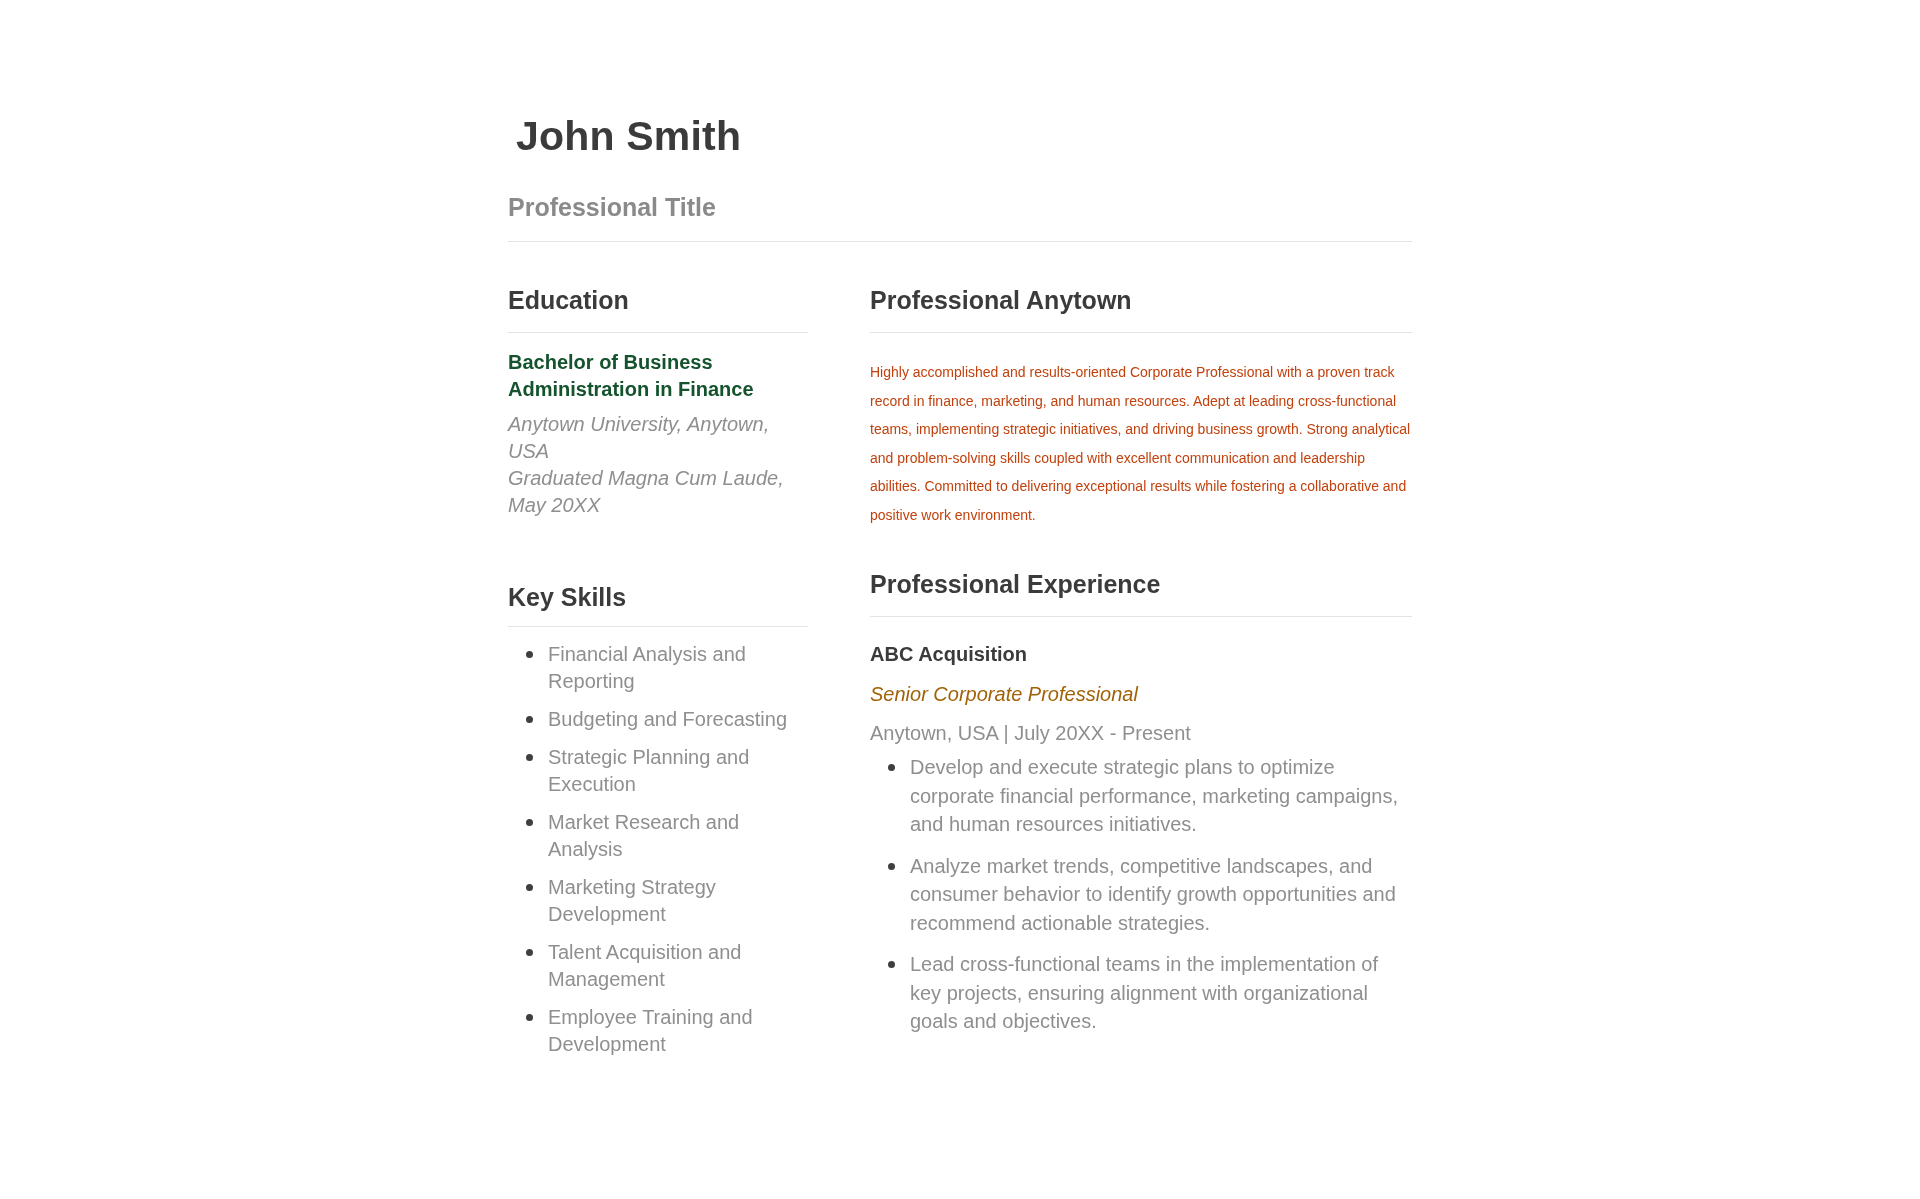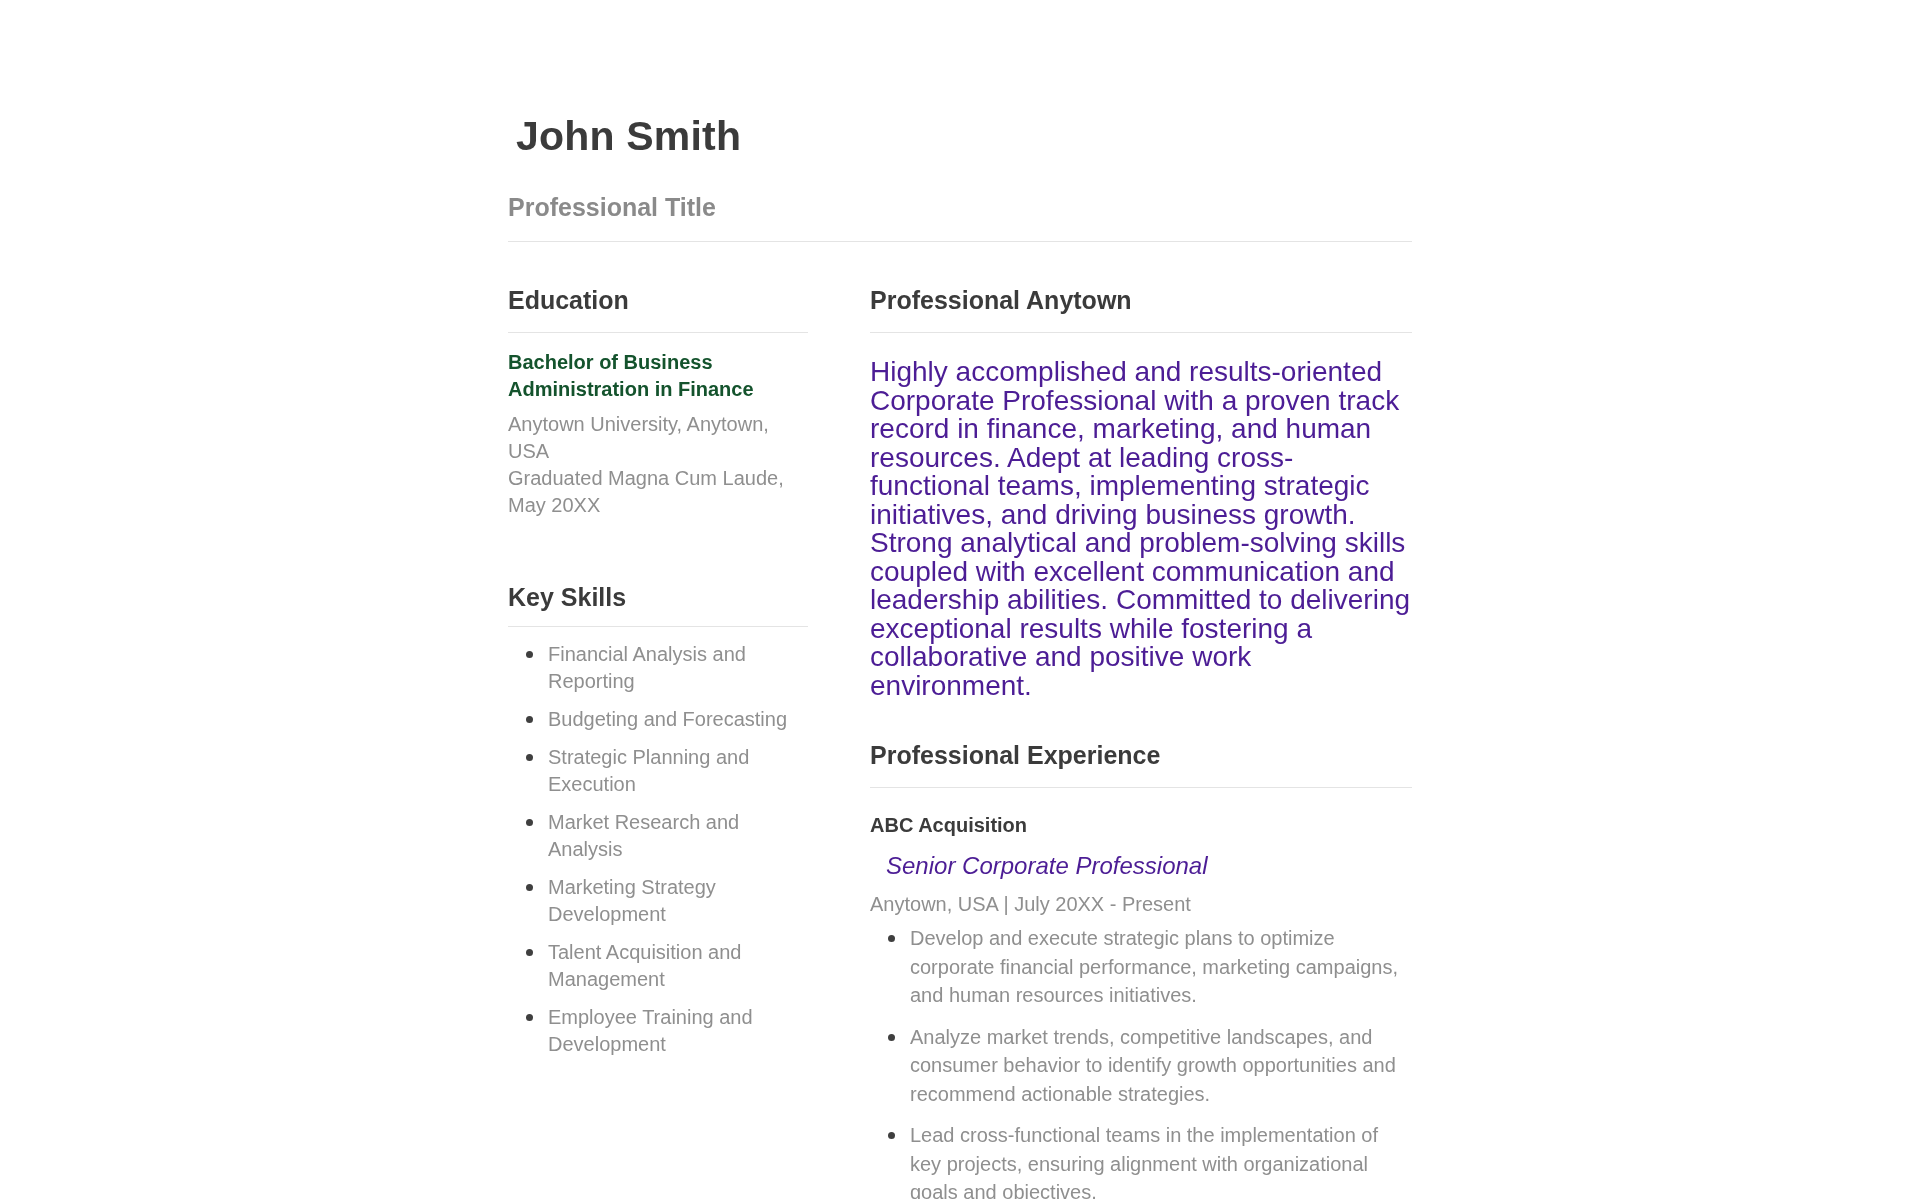--- a/index.html
+++ b/index.html
@@ -74,20 +74,21 @@
     font-size: 20px;
     line-height: 27px;
     font-weight: 700;
     color: #14532d;
   }
   .edu-school, .edu-grad {
     margin: 0;
     font-size: 20px;
     line-height: 27px;
     color: #8f8f8f;
+    font-style: italic;
   }
   .skills-section { margin-top: 63px; }
   ul.bullet-list {
     margin: 14px 0 0;
     padding: 0;
     list-style: none;
   }
   ul.bullet-list li {
     position: relative;
     padding-left: 40px;
@@ -101,38 +102,38 @@
     position: absolute;
     left: 18px;
     top: 10px;
     width: 7px;
     height: 7px;
     border-radius: 50%;
     background: #3f3f3f;
   }
   .profile-text {
     margin: 25px 0 0;
-    font-size: 28px;
+    font-size: 14px;
     line-height: 28.5px;
-    color: #4c1d95;
+    color: #c2410c;
   }
   .experience-section { margin-top: 40px; }
   .exp-company {
     margin: 24px 0 0;
     font-size: 20px;
     line-height: 27px;
     font-weight: 700;
     color: #3b3b3b;
   }
   .exp-role {
-    margin: 13px 16px 0;
-    font-size: 24px;
+    margin: 13px 0 0;
+    font-size: 20px;
     line-height: 27px;
     font-style: italic;
-    color: #4c1d95;
+    color: #a16207;
   }
   .exp-meta {
     margin: 12px 0 0;
     font-size: 20px;
     line-height: 27px;
     color: #8f8f8f;
   }
   ul.exp-bullets { margin-top: 6px; }
   ul.exp-bullets li {
     line-height: 28.5px;

